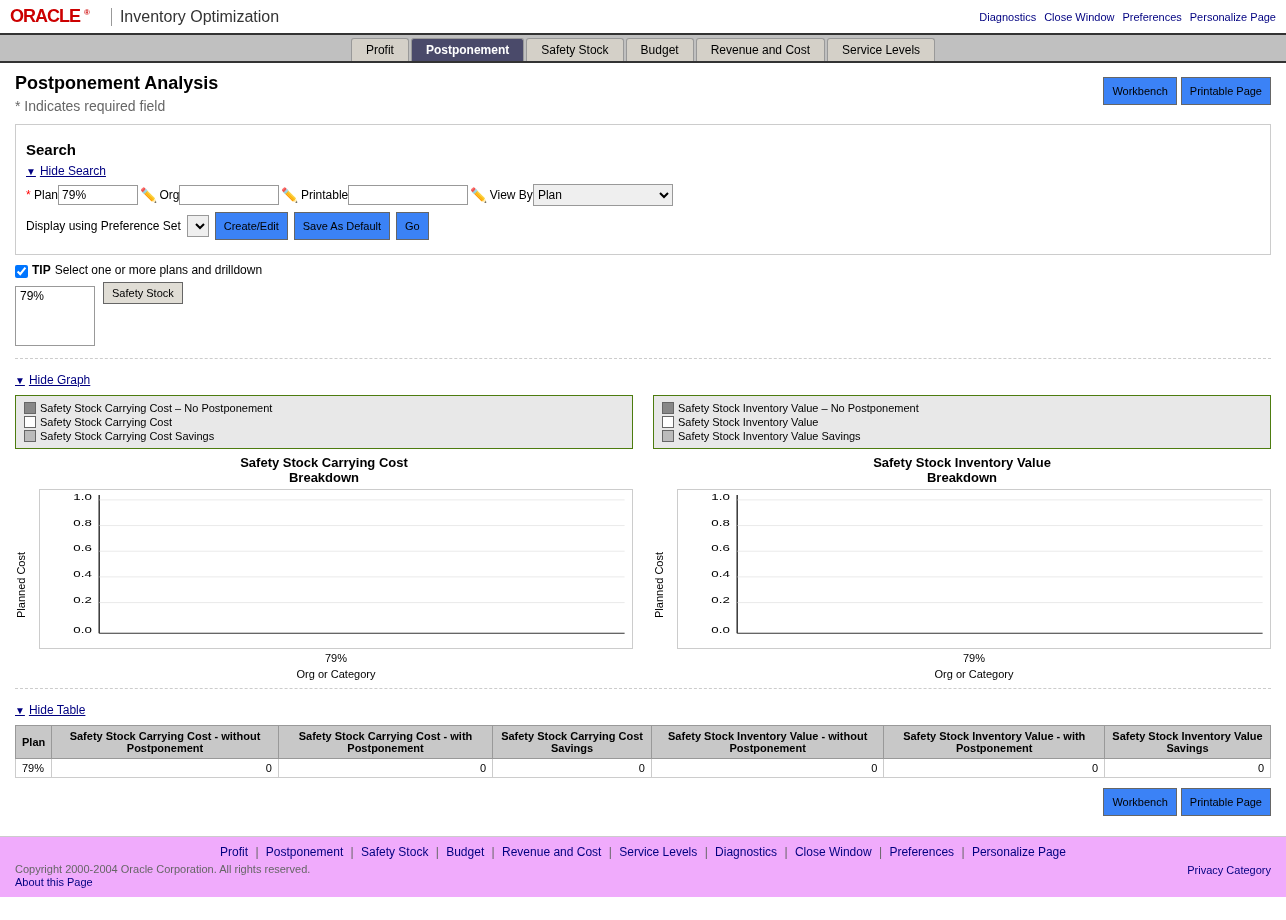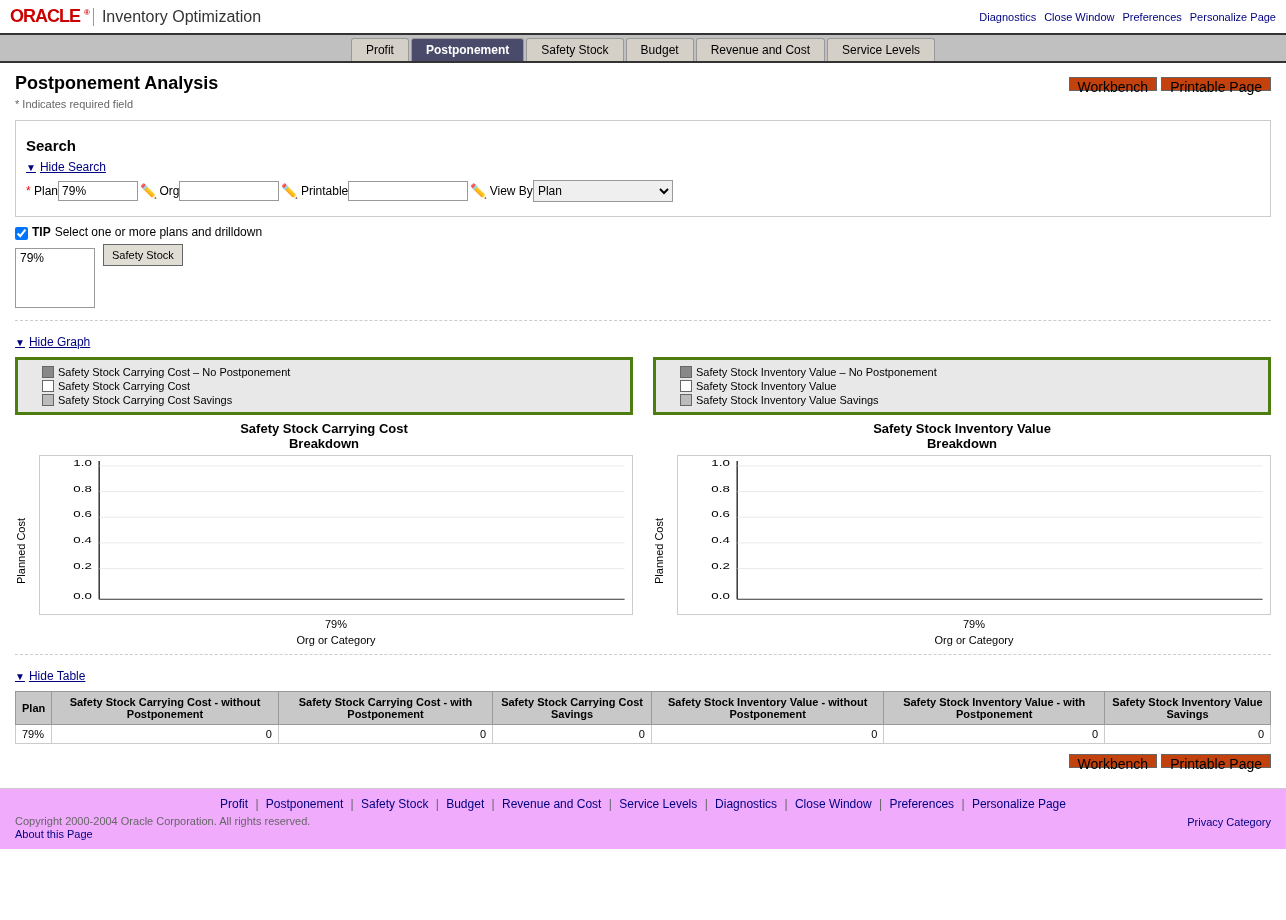--- a/index.html
+++ b/index.html
@@ -1,65 +1,65 @@
 <!DOCTYPE html>
 <html><head>
   <meta charset="utf-8">
   <style>
     * { box-sizing: border-box; margin: 0; padding: 0; }
     body { font-family: Arial, sans-serif; font-size: 12px; background: #fff; color: #000; }
 
     
     #header { background: #fff; border-bottom: 2px solid #333; padding: 6px 10px; display: flex; align-items: center; justify-content: space-between; }
-    #header-left { display: flex; align-items: center; gap: 0; }
+    #header-left { display: flex; align-items: center; gap: 18px; }
     #oracle-logo { font-size: 18px; font-weight: bold; color: #cc0000; letter-spacing: -1px; }
     #oracle-logo span { color: #cc0000; }
     #app-title { font-size: 16px; color: #333; font-weight: normal; border-left: 1px solid #999; padding-left: 8px; margin-left: 4px; }
     #header-links { font-size: 11px; display: flex; gap: 8px; }
     #header-links a { color: #000080; text-decoration: none; }
 
     
     #nav-tabs { background: #c0c0c0; display: flex; align-items: center; padding: 3px 0 0 0; border-bottom: 2px solid #333; justify-content: center; gap: 2px; }
     .nav-tab { padding: 4px 14px; background: #d4d0c8; border: 1px solid #999; border-bottom: none; cursor: pointer; font-size: 12px; color: #000; text-decoration: none; border-radius: 3px 3px 0 0; }
     .nav-tab.active { background: #4a4a6a; color: #fff; font-weight: bold; }
 
     
     #page { padding: 10px 15px; }
     #page-title { font-size: 18px; font-weight: bold; margin-bottom: 4px; }
-    #required-note { font-size: 11px; color: #666; margin-bottom: 10px; }
+    #required-note { font-size: 14px; color: #666; margin-bottom: 10px; }
 
     
     .section-header { font-size: 15px; font-weight: bold; margin: 8px 0 6px 0; }
     .collapsible-header { display: flex; align-items: center; gap: 4px; cursor: pointer; color: #000080; text-decoration: underline; font-size: 12px; margin: 6px 0; }
     .collapse-icon { font-size: 10px; }
 
     
     #search-section { border: 1px solid #ccc; padding: 8px 10px; margin-bottom: 8px; }
     .search-row { display: flex; align-items: center; gap: 0; flex-wrap: wrap; margin-bottom: 6px; }
     .field-label { font-size: 12px; white-space: nowrap; }
     .required-star { color: red; }
     .text-input { height: 20px; font-size: 12px; border: 1px solid #999; padding: 1px 3px; }
     .search-icon-btn { background: none; border: none; cursor: pointer; font-size: 14px; padding: 0 2px; }
     .view-by-select { height: 22px; font-size: 12px; border: 1px solid #999; width: 140px; }
     .pref-row { display: flex; align-items: center; gap: 6px; margin-bottom: 6px; }
     .pref-dropdown { height: 22px; font-size: 12px; border: 1px solid #999; }
-    .btn { height: 14px; font-size: 14px; border: 1px solid #666; background: #c2410c; cursor: pointer; padding: 1px 8px; }
+    .btn { height: 28px; font-size: 11px; border: 1px solid #666; background: #3b82f6; cursor: pointer; padding: 1px 8px; }
 
     
     #tip-section { margin: 8px 0; }
     .tip-label { font-weight: bold; }
     .plan-list-area { border: 1px solid #999; width: 80px; height: 60px; overflow-y: auto; font-size: 12px; margin: 4px 0; display: flex; flex-direction: column; }
     .plan-list-item { padding: 2px 4px; cursor: pointer; }
     .safety-stock-btn { height: 22px; font-size: 11px; border: 1px solid #666; background: #e0ddd5; cursor: pointer; padding: 1px 8px; margin-left: 4px; }
 
     
     #graph-section { margin: 8px 0; border-top: 1px dashed #ccc; padding-top: 8px; }
     #graphs-container { display: flex; gap: 20px; margin-top: 8px; }
     .graph-panel { flex: 1; }
-    .legend-box { background: #e8e8e8; border: 3px solid #4d7c0f; padding: 4px 24px; margin-bottom: 6px; font-size: 11px; }
+    .legend-box { background: #e8e8e8; border: 1px solid #4d7c0f; padding: 4px 8px; margin-bottom: 6px; font-size: 11px; }
     .legend-item { display: flex; align-items: center; gap: 4px; margin: 2px 0; }
     .legend-color { width: 12px; height: 12px; border: 1px solid #666; }
     .graph-title { text-align: center; font-weight: bold; font-size: 13px; margin-bottom: 4px; }
     .chart-wrapper { display: flex; }
     .y-axis-label { writing-mode: vertical-rl; text-orientation: mixed; transform: rotate(180deg); font-size: 11px; text-align: center; margin-right: 4px; width: 20px; }
     .chart-area-wrapper { flex: 1; }
     .chart-svg { border: 1px solid #ccc; background: #fff; width: 100%; height: 160px; }
     .x-axis-label { text-align: center; font-size: 11px; margin-top: 4px; }
     .x-tick { text-align: center; font-size: 11px; }
 
@@ -147,20 +147,29 @@
       <button class="search-icon-btn">✏️</button>
 
       <span class="field-label">View By</span>
       <select class="view-by-select">
         <option>Plan</option>
         <option>Org</option>
         <option>Category</option>
       </select>
     </div>
 
+    <div class="pref-row">
+      <span class="field-label">Display using Preference Set</span>
+      <select class="pref-dropdown">
+        <option></option>
+      </select>
+      <button class="btn">Create/Edit</button>
+      <button class="btn">Save As Default</button>
+      <button class="btn">Go</button>
+    </div>
   </div>
 
   <div id="tip-section">
     <div style="display:flex; align-items:flex-start; gap:4px;">
       <input type="checkbox" checked="" style="margin-top: 2px;">
       <span class="tip-label">TIP</span>
       <span>Select one or more plans and drilldown</span>
     </div>
     <div style="display:flex; align-items:flex-start; gap:4px; margin-top:4px;">
       <div class="plan-list-area">

